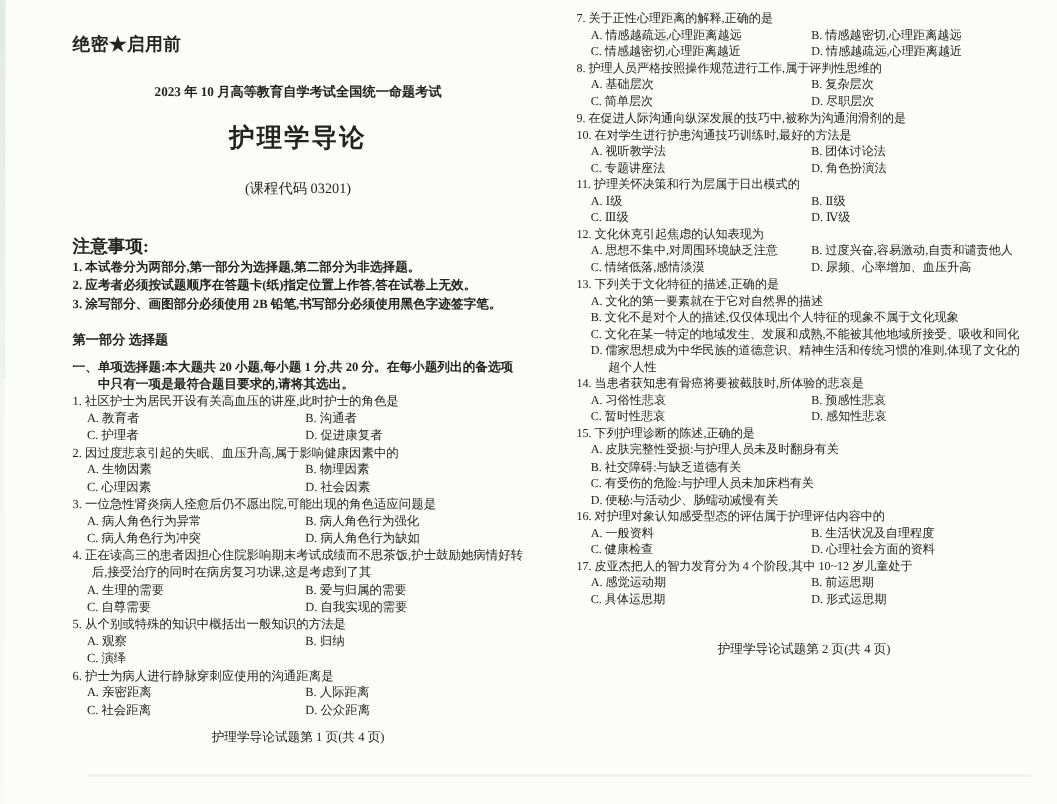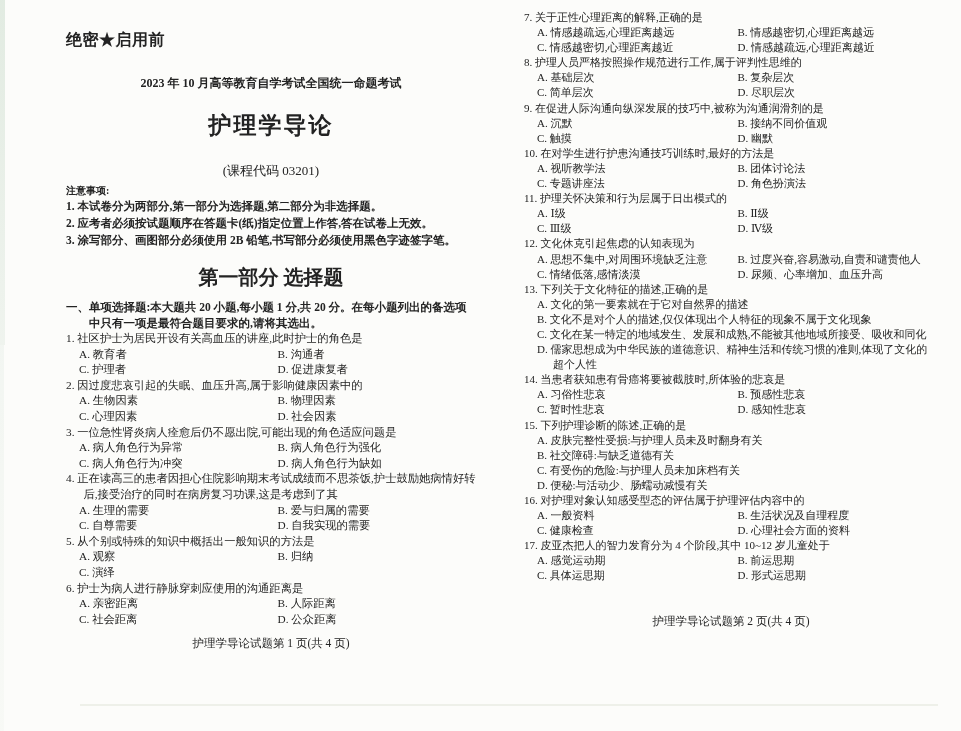--- a/index.html
+++ b/index.html
@@ -20,23 +20,23 @@
     background:#eef0e9;}
 
   .col{position:absolute;}
   .col-left{left:66px;top:30px;width:410px;}
   .col-right{left:524px;top:10px;width:414px;}
 
   .secret{font-size:16px;font-weight:bold;letter-spacing:.5px;}
   .exam-title{margin:24px 0 0 0;text-align:center;font-size:12px;font-weight:bold;}
   .subject{margin:18px 0 0 0;text-align:center;font-size:23px;font-weight:bold;letter-spacing:2px;}
   .course-code{margin-top:21px;text-align:center;font-size:13px;}
-  .notes-heading{margin-top:4px;font-size:10px;font-weight:bold;}
+  .notes-heading{margin-top:34px;font-size:16px;font-weight:bold;}
   .note{font-size:11.5px;font-weight:bold;line-height:17px;}
-  .section-heading{margin:15px 0 0 0;text-align:center;font-size:20px;font-weight:bold;}
+  .section-heading{margin:15px 0 0 0;text-align:left;font-size:12px;font-weight:bold;}
   .intro{margin-top:8px;font-size:11.5px;font-weight:bold;line-height:16px;
     padding-left:2em;text-indent:-2em;}
 
   .q{font-size:11.3px;line-height:15.6px;}
   .col-right .q{font-size:11px;line-height:15.1px;}
   .stem{padding-left:1.55em;text-indent:-1.55em;}
   .col-right .stem{padding-left:1.8em;text-indent:-1.8em;}
   .opts{padding-left:13px;}
   .opts.pairs{display:grid;grid-template-columns:50% 50%;}
   .opts.pairs .opt{display:block;}
@@ -147,26 +147,20 @@
       <div class="opts pairs">
         <span class="opt">A. 基础层次</span>
         <span class="opt">B. 复杂层次</span>
         <span class="opt">C. 简单层次</span>
         <span class="opt">D. 尽职层次</span>
       </div>
     </div>
 
     <div class="q">
       <div class="stem">9. 在促进人际沟通向纵深发展的技巧中,被称为沟通润滑剂的是</div>
-      <div class="opts pairs">
-        <span class="opt">A. 沉默</span>
-        <span class="opt">B. 接纳不同价值观</span>
-        <span class="opt">C. 触摸</span>
-        <span class="opt">D. 幽默</span>
-      </div>
     </div>
 
     <div class="q">
       <div class="stem">10. 在对学生进行护患沟通技巧训练时,最好的方法是</div>
       <div class="opts pairs">
         <span class="opt">A. 视听教学法</span>
         <span class="opt">B. 团体讨论法</span>
         <span class="opt">C. 专题讲座法</span>
         <span class="opt">D. 角色扮演法</span>
       </div>

